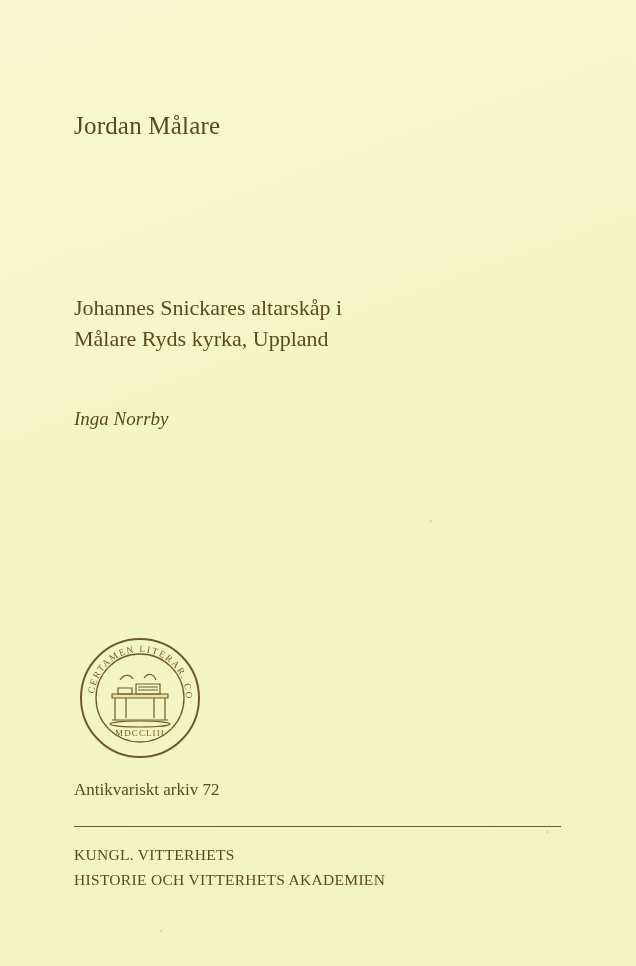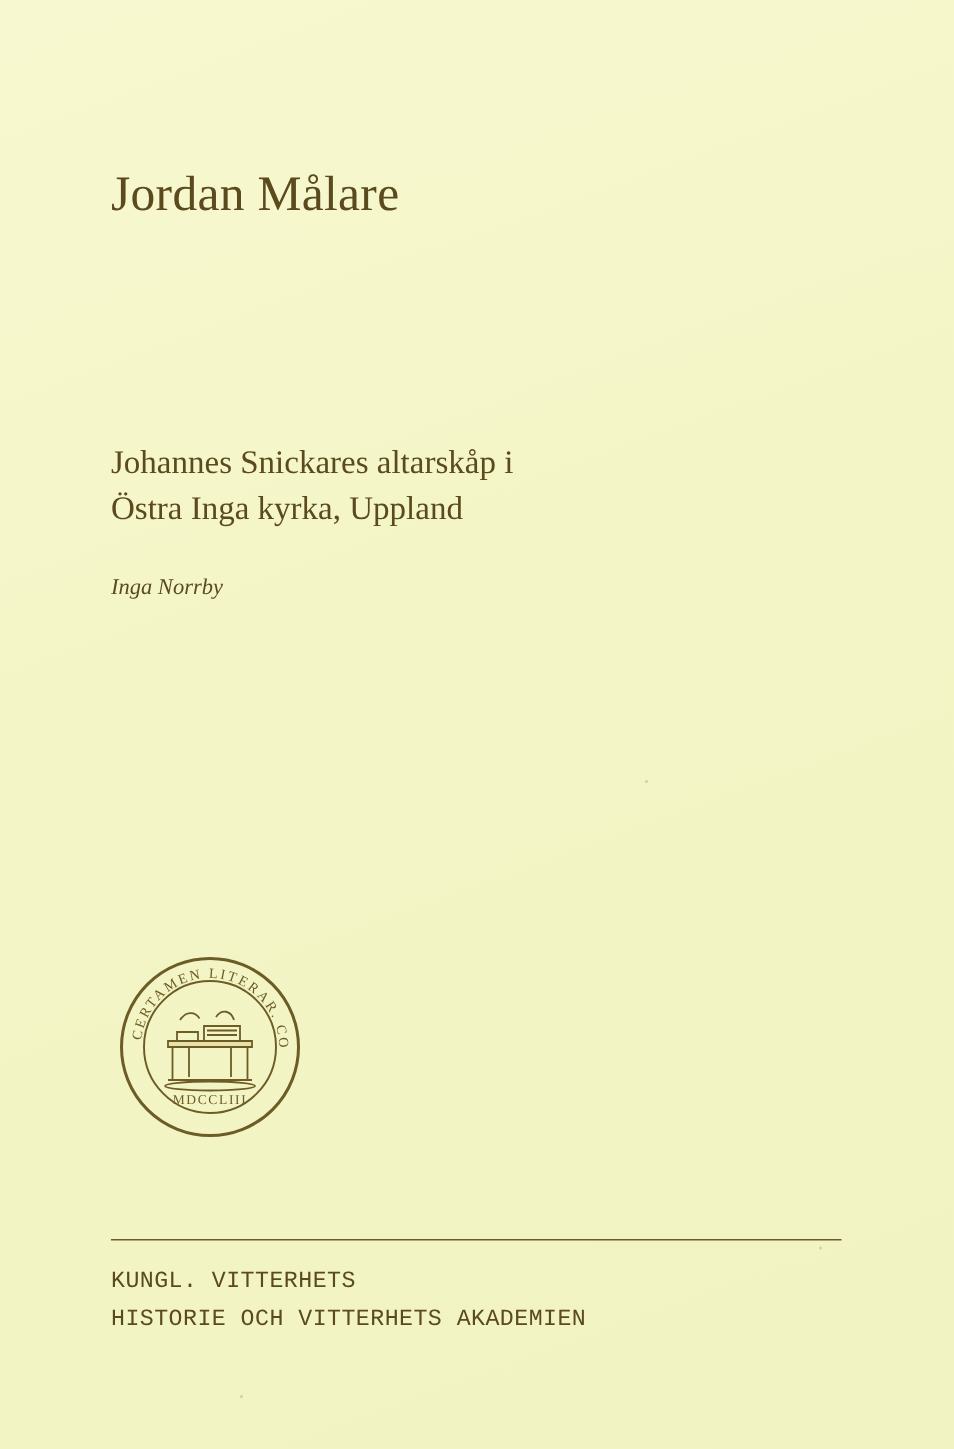--- a/index.html
+++ b/index.html
@@ -24,21 +24,21 @@
     position: absolute;
     left: 74px;
     top: 0;
     width: 488px;
     height: 966px;
   }
   .title-1 {
     position: absolute;
     top: 112px;
     left: 0;
-    font-size: 33px;
+    font-size: 25px;
     color: #5a4a1e;
     letter-spacing: 0.2px;
   }
   .author-1 {
     position: absolute;
     top: 194px;
     left: 0;
     font-size: 19px;
     font-style: italic;
     color: #5a4a1e;
@@ -47,23 +47,23 @@
     position: absolute;
     top: 292px;
     left: 0;
     font-size: 22px;
     color: #5a4a1e;
     line-height: 1.42;
     width: 440px;
   }
   .author-2 {
     position: absolute;
-    top: 384px;
+    top: 408px;
     left: 0;
-    font-size: 15px;
+    font-size: 19px;
     font-style: italic;
     color: #5a4a1e;
   }
   .emblem {
     position: absolute;
     top: 632px;
     left: 0;
     width: 132px;
     height: 132px;
   }
@@ -83,21 +83,20 @@
     background: #6d5c26;
   }
   .publisher {
     position: absolute;
     top: 842px;
     left: 0;
     font-size: 15.5px;
     color: #5a4a1e;
     line-height: 1.62;
     letter-spacing: 0.3px;
-    font-family: Liberation Mono, monospace;
   }
   .publisher div {
     white-space: nowrap;
   }
   .speck {
     position: absolute;
     width: 2px;
     height: 2px;
     border-radius: 50%;
     background: #b9b47e;
@@ -108,21 +107,21 @@
 <body>
 
 <div class="page">
   <div class="content">
 
     <div class="title-1">Jordan Målare</div>
 
 
     <div class="title-2">
       <div>Johannes Snickares altarskåp i</div>
-      <div>Östra Inga kyrka, Uppland</div>
+      <div>Målare Ryds kyrka, Uppland</div>
     </div>
 
     <div class="author-2">Inga Norrby</div>
 
     <div class="emblem">
       <svg width="132" height="132" viewBox="0 0 132 132" xmlns="http://www.w3.org/2000/svg">
         <defs>
           <path id="mottoArc" d="M 20,66 A 46,46 0 0 1 112,66" fill="none"></path>
         </defs>
         <circle cx="66" cy="66" r="59" fill="none" stroke="#6d5c26" stroke-width="2"></circle>
@@ -139,20 +138,21 @@
           <path d="M62,52 L86,52 L86,62 L62,62 Z"></path>
           <path d="M64,55 L84,55 M64,58 L84,58"></path>
           <path d="M46,48 C50,42 56,42 59,47"></path>
           <path d="M70,46 C74,40 80,42 82,48"></path>
           <ellipse cx="66" cy="92" rx="30" ry="3"></ellipse>
         </g>
         <text x="66" y="104" text-anchor="middle" font-family="'Liberation Serif', serif" font-size="9" fill="#6d5c26" letter-spacing="1.1">MDCCLIII</text>
       </svg>
     </div>
 
+    <div class="series">Antikvariskt arkiv 72</div>
 
     <div class="rule"></div>
 
     <div class="publisher">
       <div>KUNGL. VITTERHETS</div>
       <div>HISTORIE OCH VITTERHETS AKADEMIEN</div>
     </div>
 
   </div>
 

